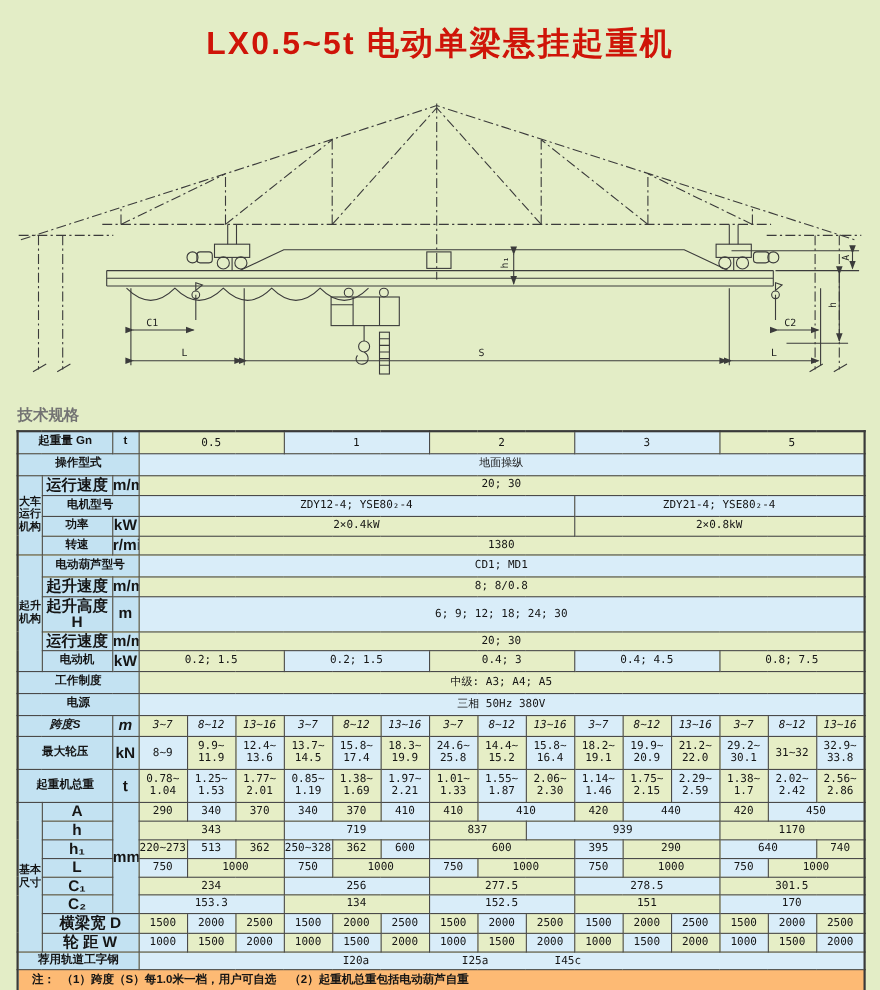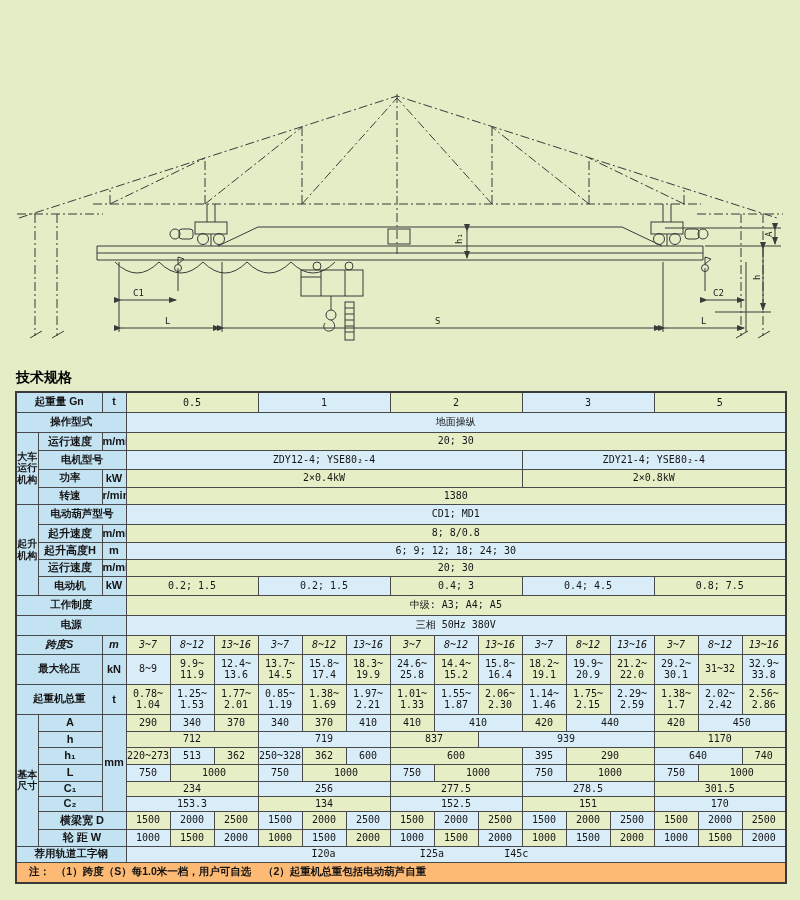--- a/index.html
+++ b/index.html
@@ -1,46 +1,47 @@
 <!DOCTYPE html>
 <html><head>
 <meta charset="utf-8">
 <style>
   html,body{margin:0;padding:0;}
   .page{position:relative;width:800px;height:900px;background:#e3edc6;overflow:hidden;
         font-family:"Liberation Sans",sans-serif;}
   .title{position:absolute;top:20px;left:0;width:800px;text-align:center;
          font-size:29px;font-weight:bold;color:#cf1408;letter-spacing:2px;}
   .drawing{position:absolute;left:15px;top:86px;}
-  .sec-head{position:absolute;left:16px;top:369px;font-size:14px;font-weight:bold;color:#000000;}
+  .sec-head{position:absolute;left:16px;top:369px;font-size:14px;font-weight:bold;color:#737373;}
   table.spec{position:absolute;left:15px;top:391px;width:770px;border-collapse:collapse;
              table-layout:fixed;border:2px solid #3a3a3a;}
   td{border:1px solid #4a4a4a;text-align:center;vertical-align:middle;padding:0;
      font-family:"DejaVu Sans Mono",monospace;font-size:10px;color:#151515;
      white-space:pre-line;line-height:1.12;overflow:hidden;}
   td.lab,td.lab2,td.vlab{background:#c3e2f2;font-family:"Liberation Sans",sans-serif;font-weight:bold;}
   td.lab{font-size:10.5px;}
-  td.lab2{font-size:11px;}
+  td.lab2{font-size:14px;}
   td.vlab{font-size:10px;line-height:1.15;}
   td.g{background:#e6eec6;}
   td.b{background:#d9edf9;}
   td.rail{background:#d9edf9;text-align:left;white-space:pre;padding-left:185px;}
   td.note{background:#fdba74;text-align:left;padding-left:12px;
           font-family:"Liberation Sans",sans-serif;font-weight:bold;font-size:10.5px;white-space:pre;}
   
   .ln{stroke:#3b3b3b;stroke-width:1;fill:none;}
   .dd{stroke:#3b3b3b;stroke-width:1;fill:none;stroke-dasharray:9 3 2 3;}
   .dim{stroke:#3b3b3b;stroke-width:1;fill:none;}
   .dtxt{font-family:"DejaVu Sans Mono",monospace;font-size:9px;fill:#222;}
 </style>
 </head>
 <body>
 
 <div class="page">
 
+  <div class="title">LX0.5~5t 电动单梁悬挂起重机</div>
 
   <svg class="drawing" width="770" height="272" viewBox="0 0 770 272">
     <defs>
       <marker id="ar" markerWidth="9" markerHeight="8" refX="7" refY="4" orient="auto">
         <path d="M0,1 L8,4 L0,7 z" fill="#3b3b3b"></path>
       </marker>
     </defs>
 
     <g>
       <path class="dd" d="M4,132 L382,10 L762,132"></path>
@@ -326,21 +327,21 @@
           <td class="b">410</td>
           <td class="g">410</td>
           <td colspan="2" class="b">410</td>
           <td class="g">420</td>
           <td colspan="2" class="b">440</td>
           <td class="g">420</td>
           <td colspan="2" class="b">450</td>
         </tr>
         <tr style="height: 16px;">
           <td class="lab2">h</td>
-          <td colspan="3" class="g">712</td>
+          <td colspan="3" class="g">343</td>
           <td colspan="3" class="b">719</td>
           <td colspan="2" class="g">837</td>
           <td colspan="4" class="b">939</td>
           <td colspan="3" class="g">1170</td>
         </tr>
         <tr style="height: 17px;">
           <td class="lab2">h₁</td>
           <td class="g">220~273</td>
           <td class="b">513</td>
           <td class="g">362</td>

